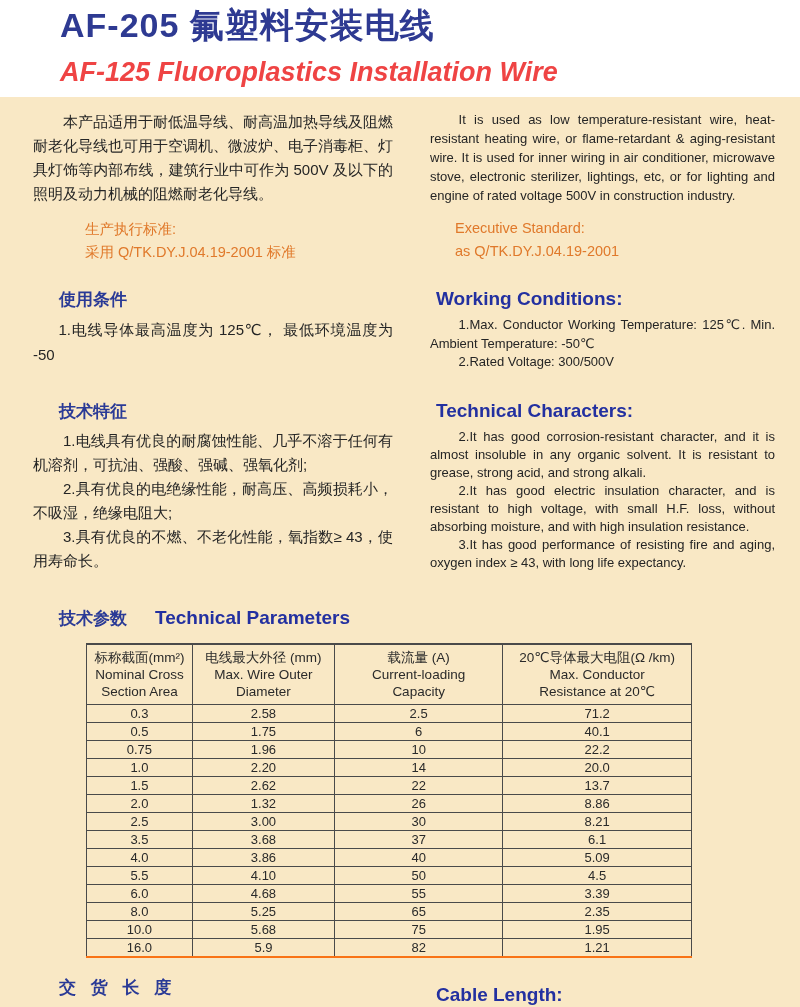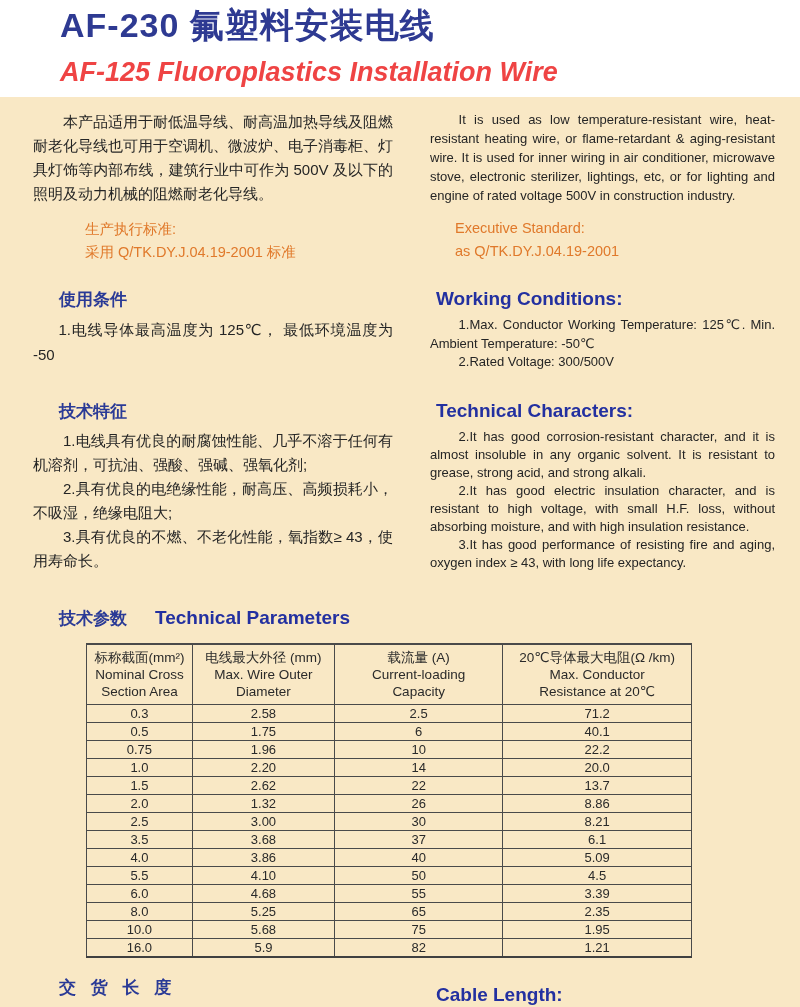--- a/index.html
+++ b/index.html
@@ -26,33 +26,33 @@
   .item-zh.tight{line-height:24px;text-indent:2em;}
   .item-en{font-size:13px;line-height:18.5px;color:#252525;text-align:justify;text-indent:2.2em;margin:0;}
   .item-en.tight{line-height:18px;}
   .row-params-heading{margin-top:34px;margin-left:26px;display:flex;align-items:flex-start;}
   .params-zh{color:#2a3a96;font-size:17px;font-weight:bold;}
   .params-en{color:#2330a0;font-size:19px;font-weight:bold;margin-left:28px;}
   .params-table{border-collapse:collapse;width:606px;margin:13px 0 0 53px;background:transparent;padding-left:6px;}
   .params-table th,.params-table td{border:1px solid #4a4a4a;text-align:center;color:#2a2a2a;}
   .params-table th{font-weight:normal;font-size:13.5px;line-height:17px;padding:4px 2px;border-top:2px solid #4a4a4a;}
   .params-table td{font-size:13px;line-height:15px;padding:1px 2px;}
-  .params-table tr:last-child td{border-bottom:2px solid #404040;}
+  .params-table tr:last-child td{border-bottom:2px solid #f97316;}
   .th-en{white-space:pre-line;}
   .row-bottom{margin-top:18px;}
   .h-zh.spaced{letter-spacing:5px;margin-left:26px;}
   .col-right .h-en.cable{margin-top:8px;}
 </style>
 </head>
 <body>
 
 <div class="page">
 
   <div class="header">
-    <div class="title-zh">AF-230 氟塑料安装电线</div>
+    <div class="title-zh">AF-205 氟塑料安装电线</div>
     <div class="title-en">AF-125 Fluoroplastics Installation Wire</div>
   </div>
 
   <div class="content">
 
     <div class="two-col section-intro">
       <div class="col-left">
         <p class="p-zh">本产品适用于耐低温导线、耐高温加热导线及阻燃耐老化导线也可用于空调机、微波炉、电子消毒柜、灯具灯饰等内部布线，建筑行业中可作为 500V 及以下的照明及动力机械的阻燃耐老化导线。</p>
         <div class="standard left">
           <div>生产执行标准:</div>

